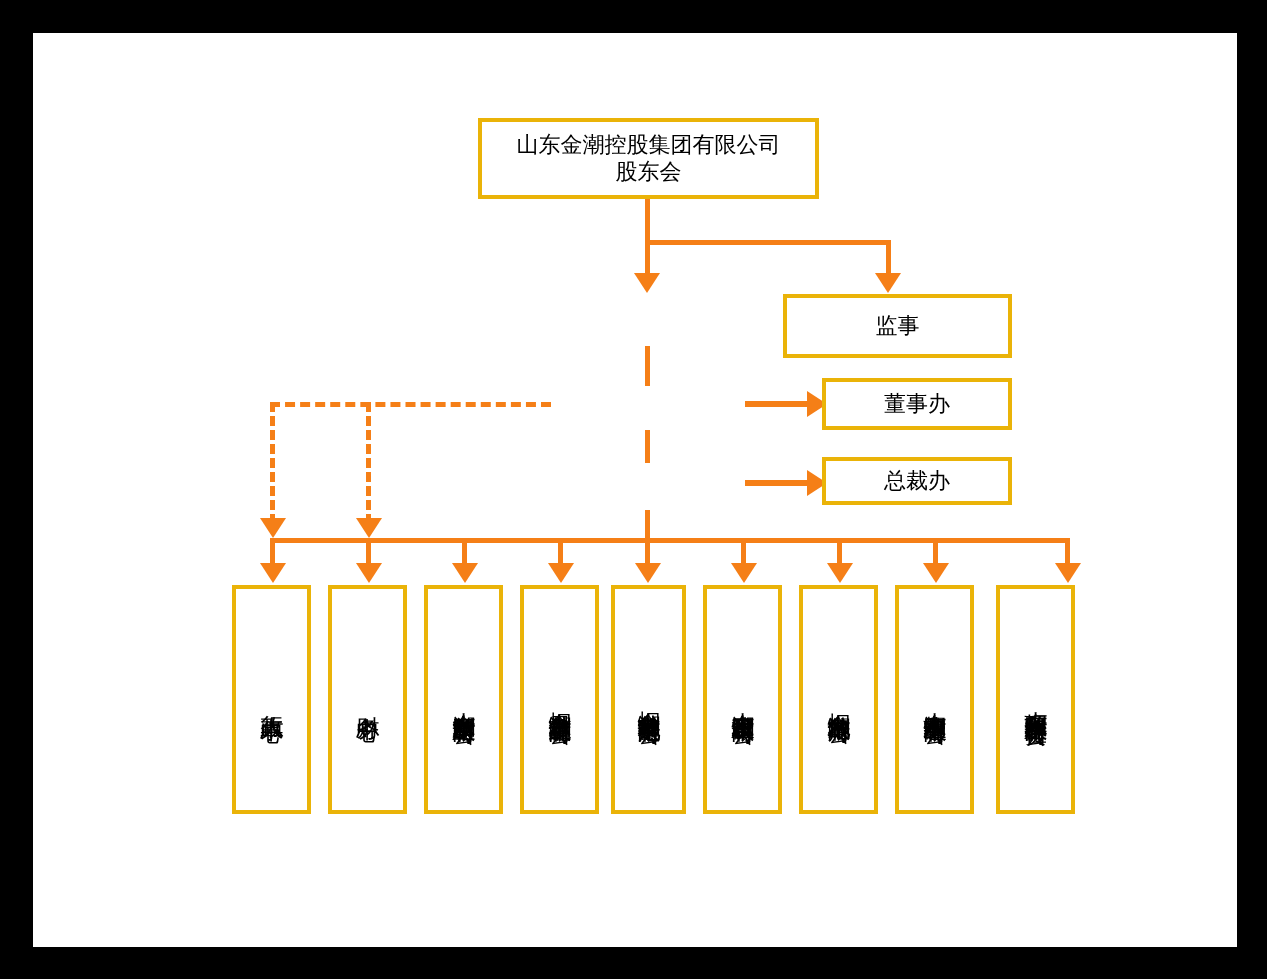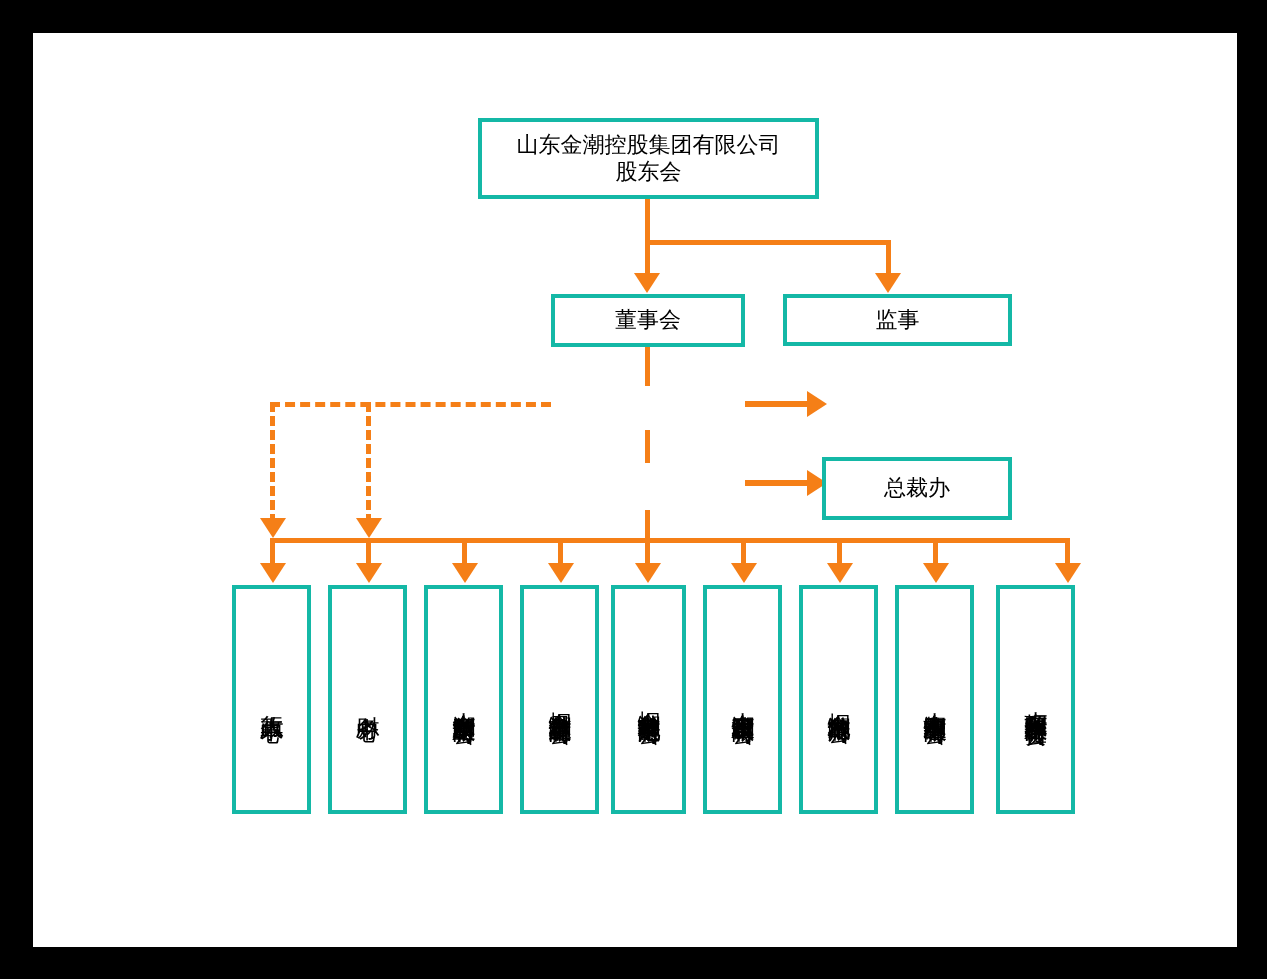--- a/index.html
+++ b/index.html
@@ -25,21 +25,21 @@
     left: 33px;
     top: 33px;
     width: 1204px;
     height: 914px;
     background: #ffffff;
     overflow: hidden;
   }
   .node {
     position: absolute;
     box-sizing: border-box;
-    border: 4px solid #14b8a6;
+    border: 4px solid #eab308;
     background: #ffffff;
     display: flex;
     align-items: center;
     justify-content: center;
     color: #000000;
     line-height: 1.22;
     text-align: center;
     z-index: 5;
   }
   .node .label {
@@ -114,43 +114,43 @@
     <div class="seg" style="left:612px; top:166px; width:5px; height:41px;"></div>
 
     <div class="seg" style="left:612px; top:207px; width:246px; height:5px;"></div>
 
     <div class="seg" style="left:612px; top:207px; width:5px; height:35px;"></div>
     <div class="arrow-down" style="left:601px; top:240px;"></div>
 
     <div class="seg" style="left:853px; top:207px; width:5px; height:35px;"></div>
     <div class="arrow-down" style="left:842px; top:240px;"></div>
 
-    <div class="node h-node" style="left:518px; top:261px; width:194px; height:53px;">
-      <span class="label">董事会</span>
-    </div>
-    <div class="node h-node" style="left:750px; top:261px; width:229px; height:52px;">
+    <div class="node h-node" style="left:750px; top:261px; width:229px; height:64px;">
       <span class="label">监事</span>
     </div>
 
     <div class="seg" style="left:612px; top:313px; width:5px; height:40px;"></div>
 
     <div class="seg" style="left:712px; top:368px; width:64px; height:6px;"></div>
     <div class="arrow-right" style="left:774px; top:358px;"></div>
+    <div class="node h-node" style="left:789px; top:345px; width:190px; height:52px;">
+      <span class="label">董事办</span>
+    </div>
 
     <div class="seg" style="left:612px; top:397px; width:5px; height:33px;"></div>
 
     <div class="seg-dash-h" style="left:237px; top:369px; width:281px;"></div>
     <div class="seg-dash-v" style="left:237px; top:369px; height:122px;"></div>
     <div class="arrow-down" style="left:227px; top:485px;"></div>
     <div class="seg-dash-v" style="left:333px; top:369px; height:122px;"></div>
     <div class="arrow-down" style="left:323px; top:485px;"></div>
 
     <div class="seg" style="left:712px; top:447px; width:64px; height:6px;"></div>
     <div class="arrow-right" style="left:774px; top:437px;"></div>
-    <div class="node h-node" style="left:789px; top:424px; width:190px; height:63px;text-align:right;">
+    <div class="node h-node" style="left:789px; top:424px; width:190px; height:48px;text-align:right;">
       <span class="label">总裁办</span>
     </div>
 
     <div class="seg" style="left:612px; top:477px; width:5px; height:33px;"></div>
 
     <div class="seg" style="left:237px; top:505px; width:800px; height:5px;"></div>
 
     <div class="seg" style="left:237px; top:505px; width:5px; height:30px;"></div>
     <div class="arrow-down" style="left:227px; top:530px;"></div>
     <div class="seg" style="left:333px; top:505px; width:5px; height:30px;"></div>

